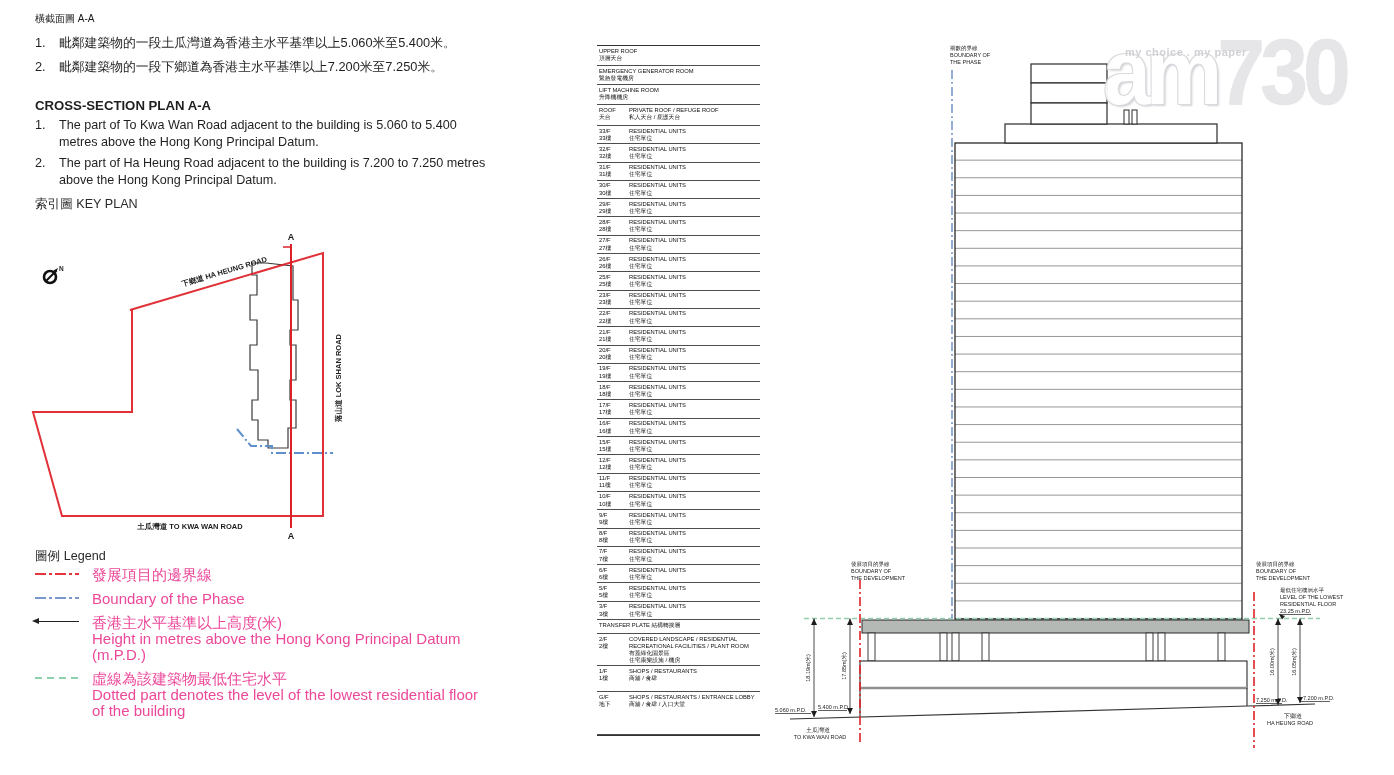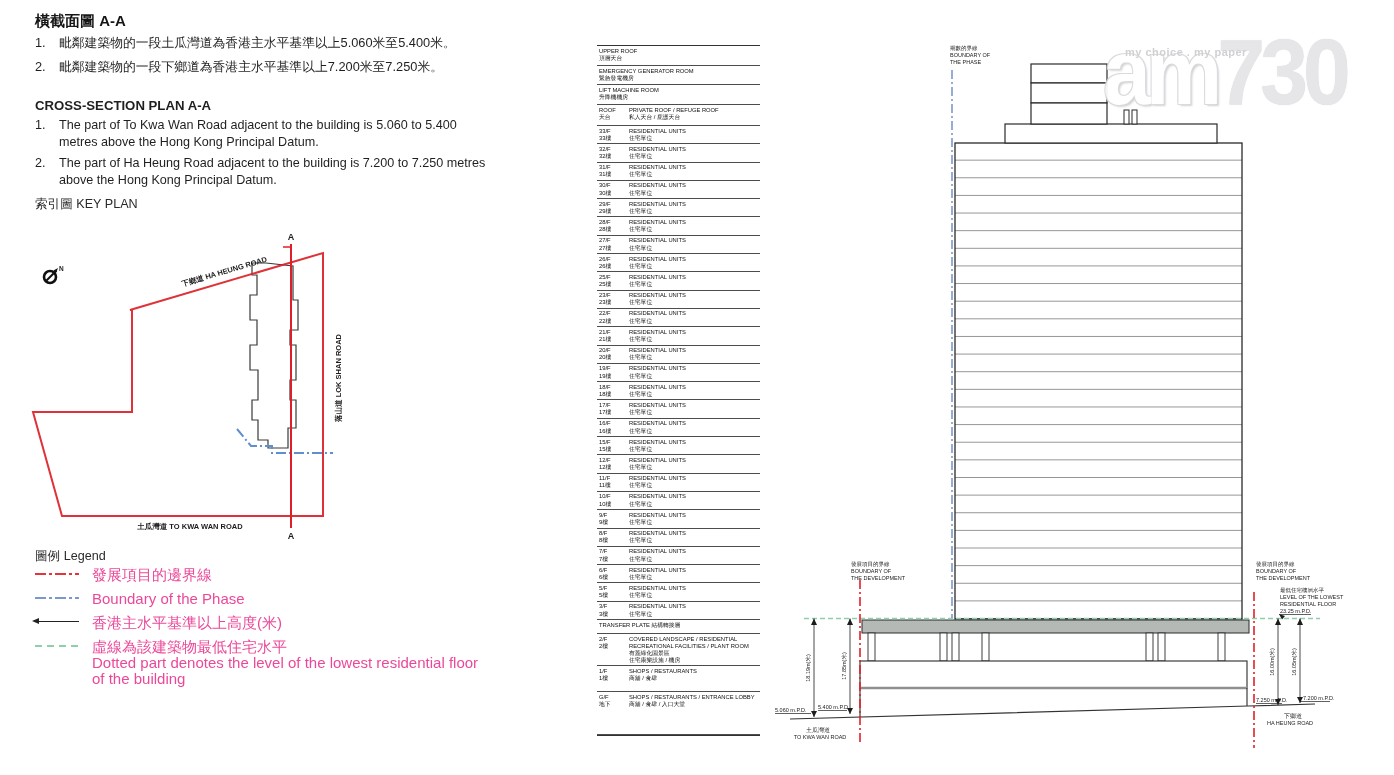--- a/index.html
+++ b/index.html
@@ -1,19 +1,19 @@
 <!DOCTYPE html>
 <html><head>
 <meta charset="utf-8">
 <style>
   html,body{margin:0;padding:0;background:#fff;}
   #page{position:relative;width:1394px;height:775px;background:#fff;overflow:hidden;
         font-family:"Liberation Sans",sans-serif;color:#1f1f1f;}
   
-  .h1{font-size:15px;font-weight:700;color:#161616;}
+  .h1{font-size:10px;font-weight:400;color:#161616;}
   #cn-title{position:absolute;left:35px;top:12px;}
   #cn-notes{position:absolute;left:35px;top:33px;width:470px;}
   #cn-notes .note{display:flex;font-size:12.8px;line-height:19px;margin-bottom:5px;}
   #en-title{position:absolute;left:35px;top:98px;font-size:13.2px;font-weight:700;}
   #en-notes{position:absolute;left:35px;top:117px;width:452px;}
   #en-notes .note{display:flex;font-size:12.6px;line-height:17px;margin-bottom:4px;}
   .note .num{width:24px;flex:none;}
   .note .txt{flex:1;}
   #keyplan-title{position:absolute;left:35px;top:196px;font-size:12.6px;color:#2a2a2a;}
   
@@ -114,20 +114,21 @@
       <div class="lg-item blue-dashdot">
         <div class="sw"></div>
         <div class="lg-txt">
           <div>Boundary of the Phase</div>
         </div>
       </div>
       <div class="lg-item datum-arrow">
         <div class="sw"></div>
         <div class="lg-txt">
           <div>香港主水平基準以上高度(米)</div>
+          <div>Height in metres above the Hong Kong Principal Datum (m.P.D.)</div>
         </div>
       </div>
       <div class="lg-item green-dash">
         <div class="sw"></div>
         <div class="lg-txt">
           <div>虛線為該建築物最低住宅水平</div>
           <div>Dotted part denotes the level of the lowest residential floor of the building</div>
         </div>
       </div>
   </div>

